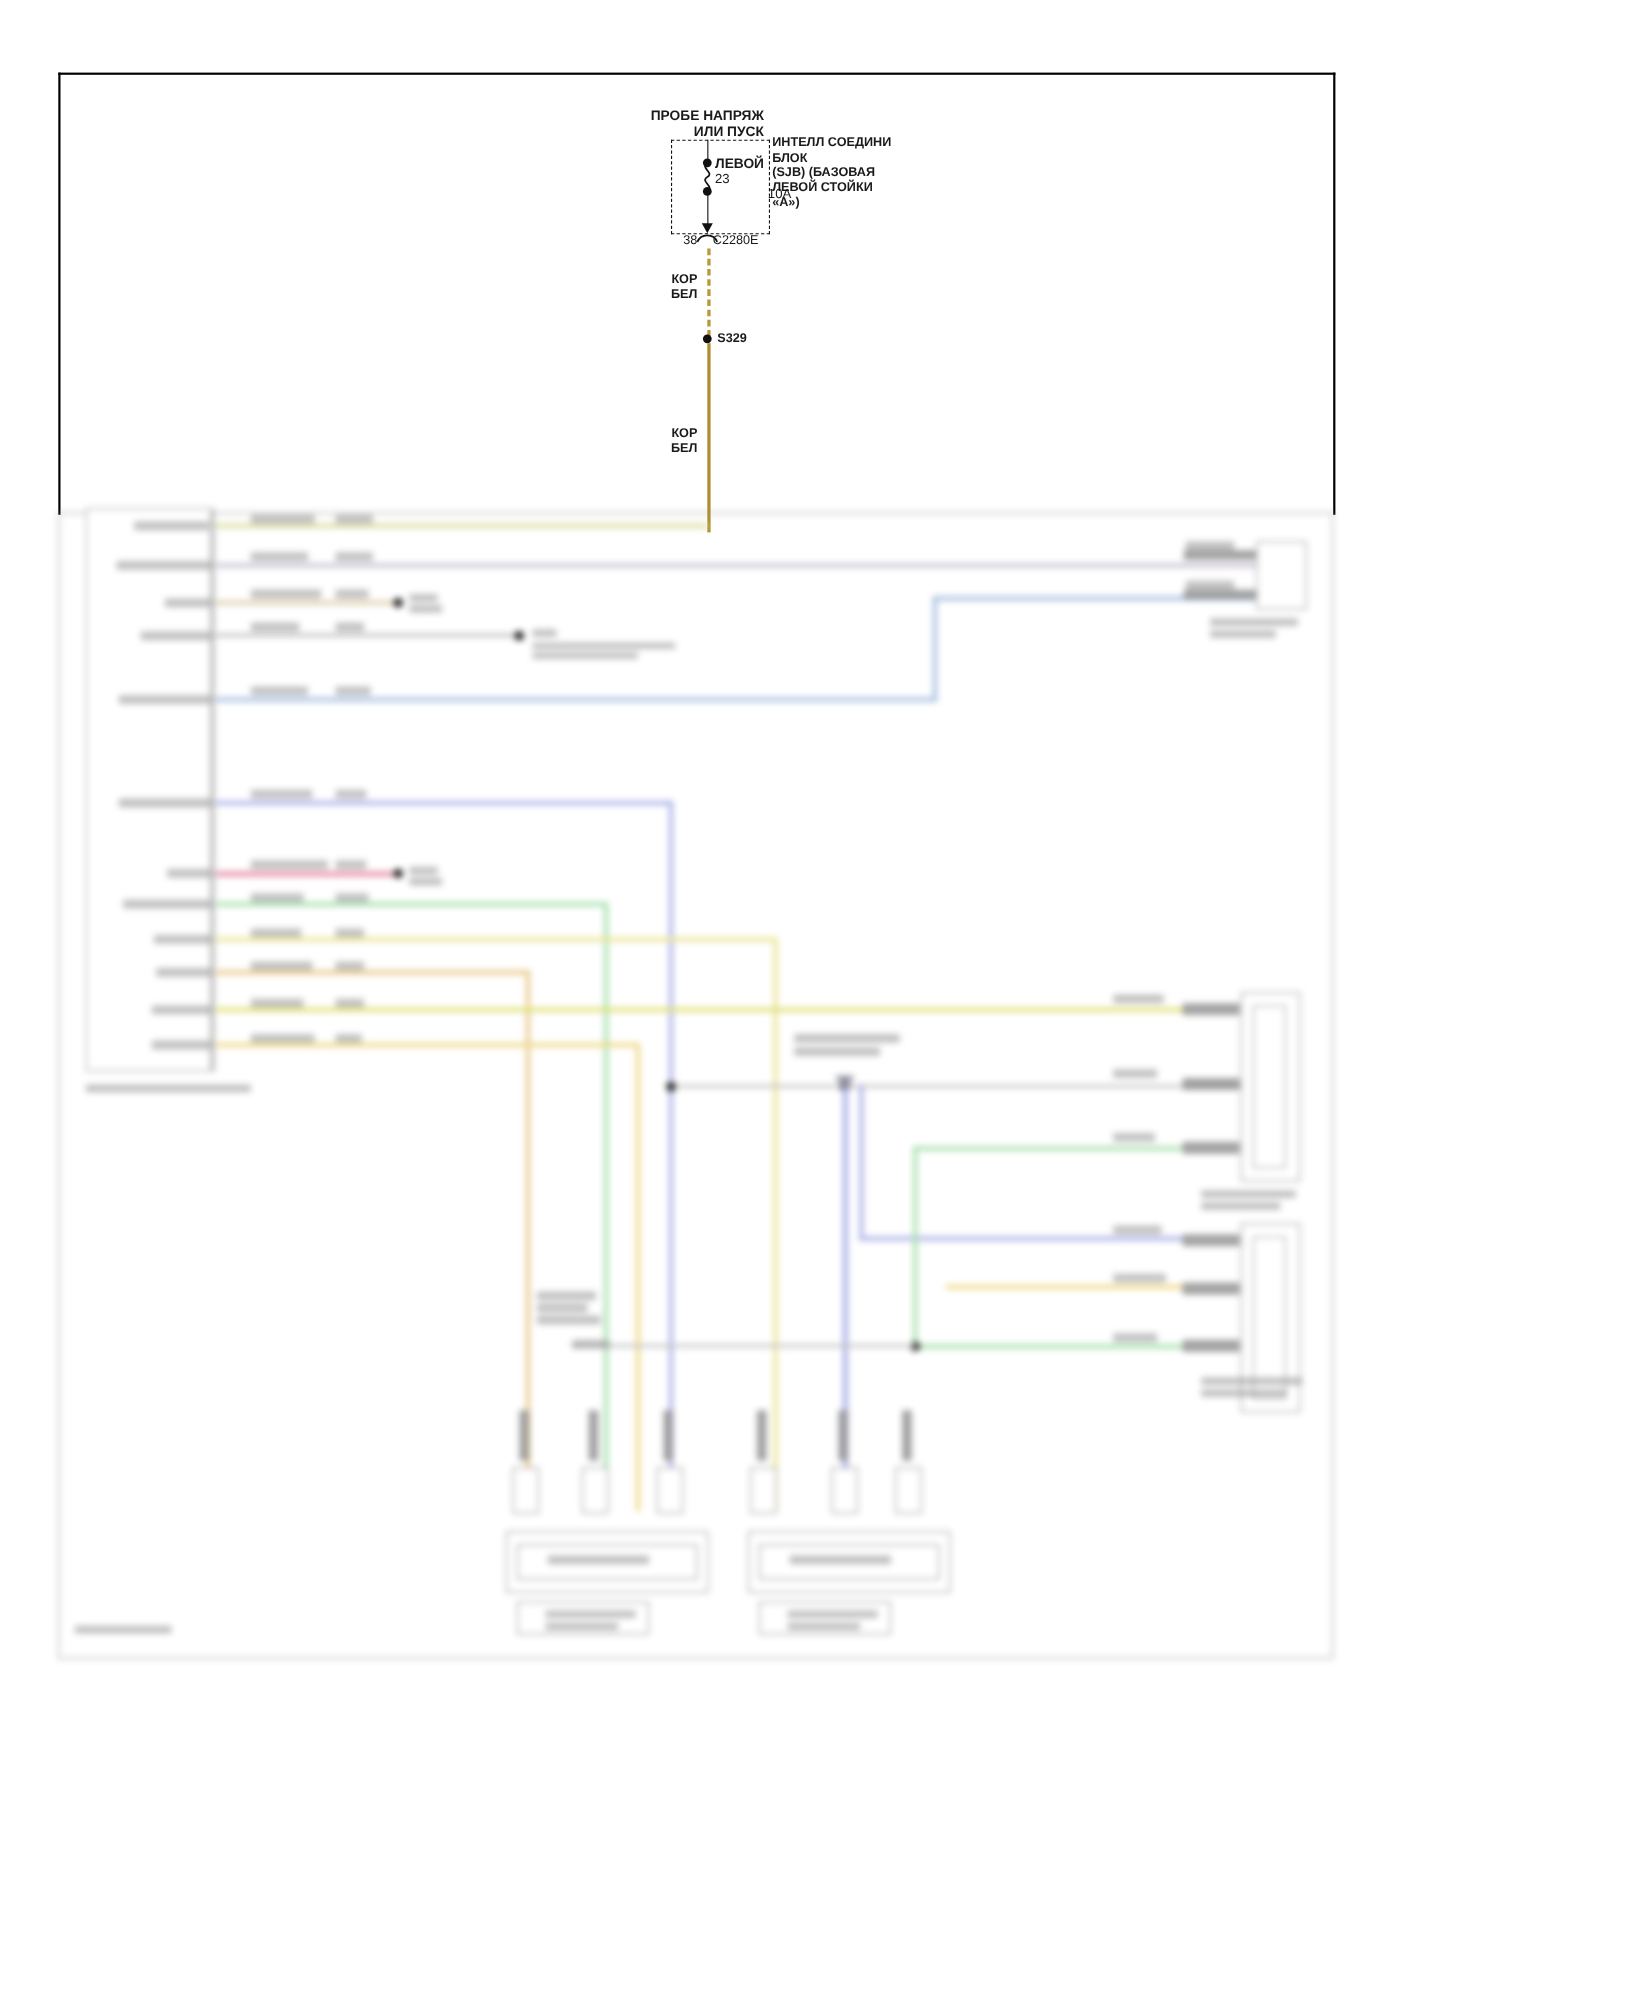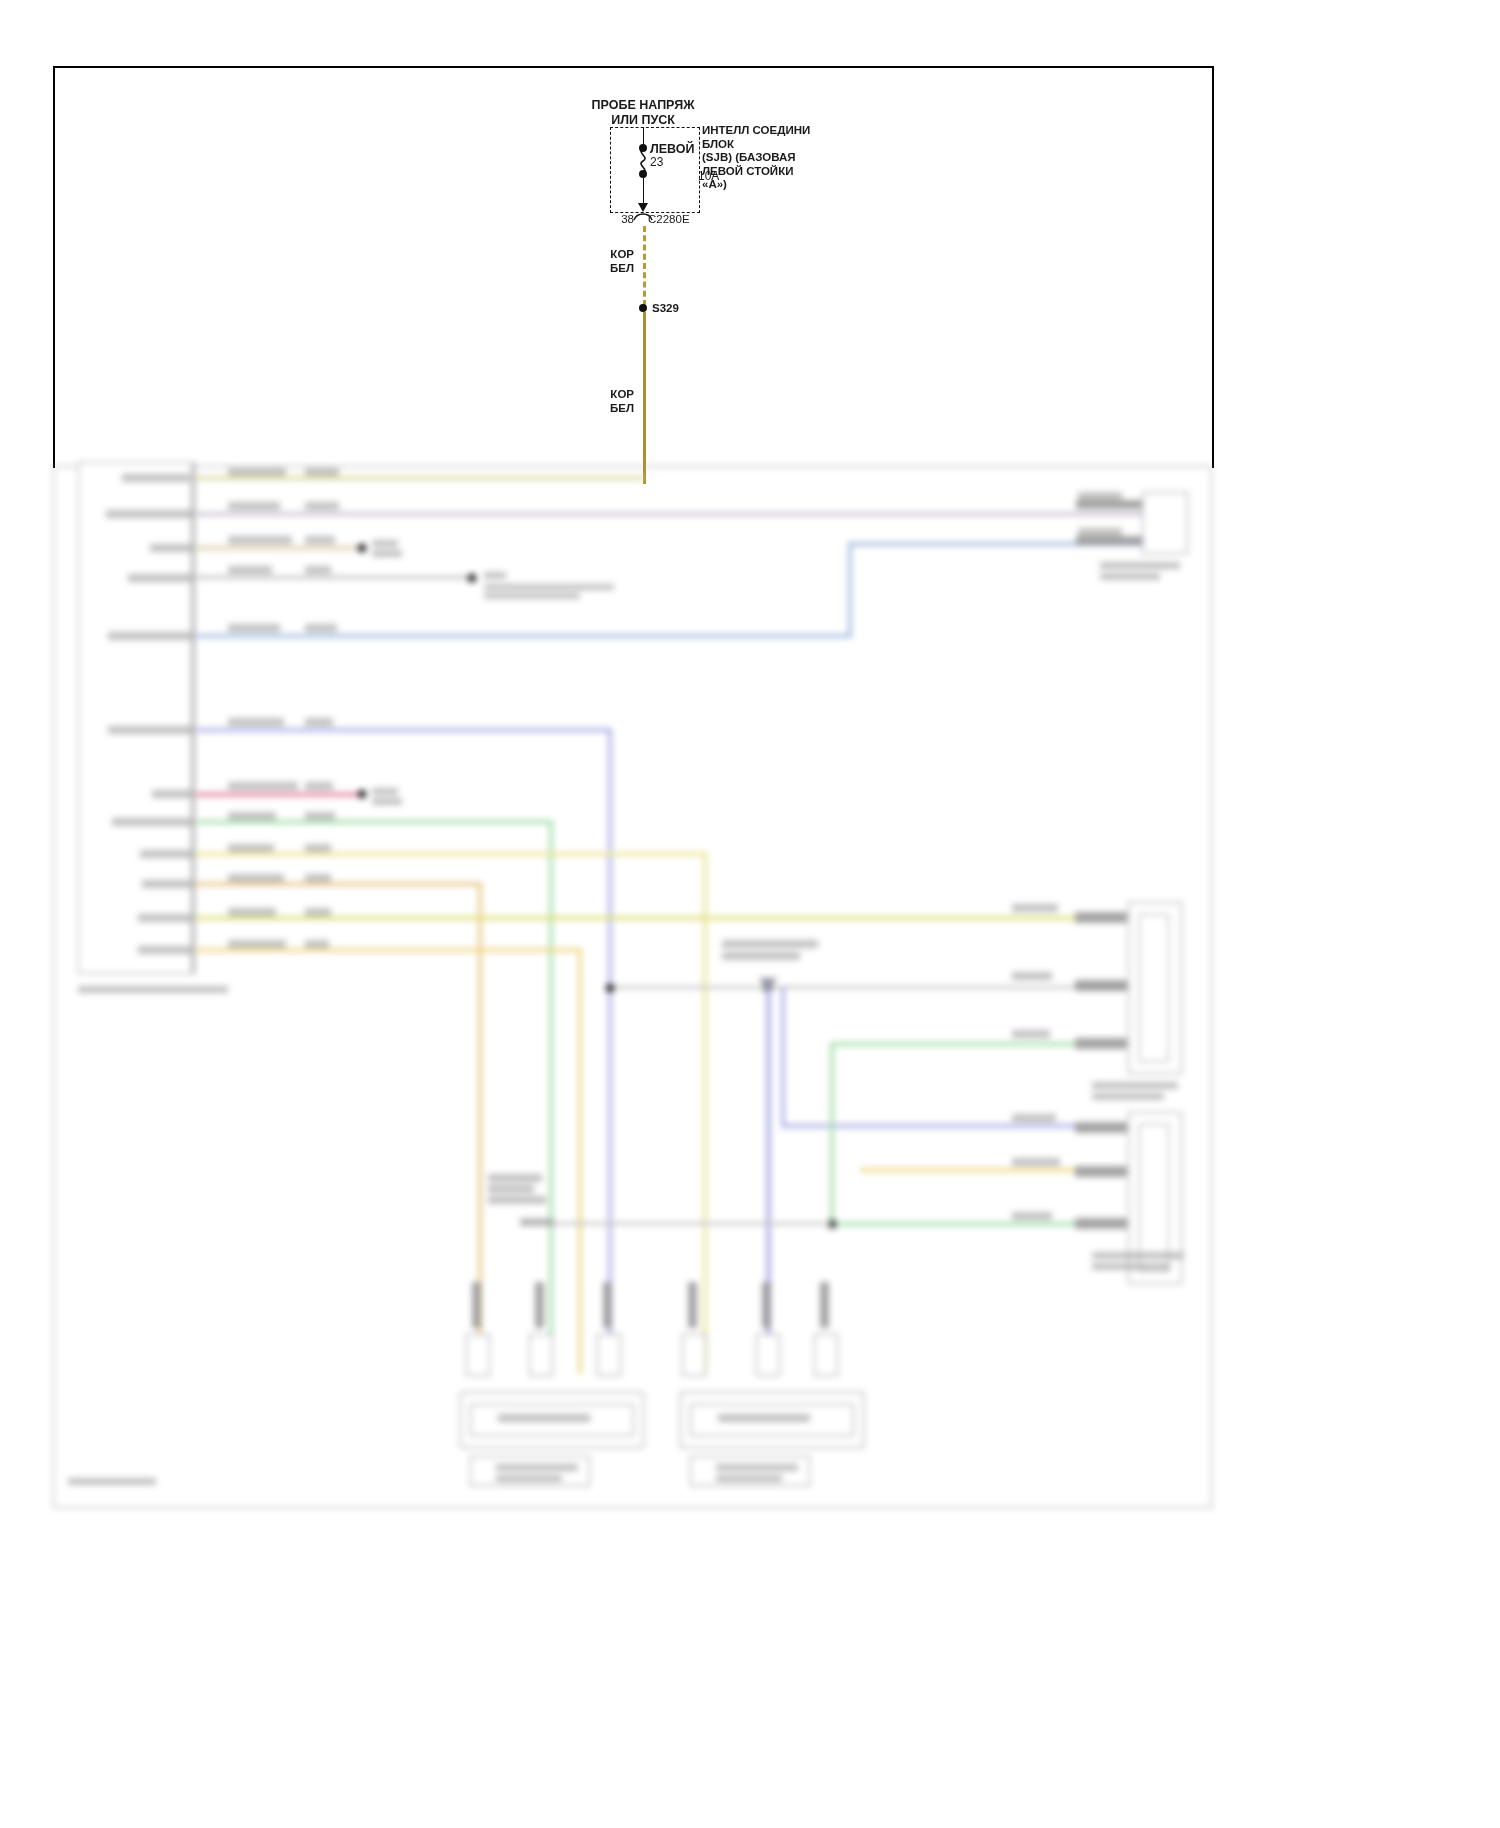--- a/index.html
+++ b/index.html
@@ -6,21 +6,21 @@
   body{width:1500px;height:1828px;position:relative;overflow:hidden;
        font-family:"Liberation Sans","DejaVu Sans",sans-serif;color:#1a1a1a;}
 
   #stage{position:absolute;left:0;top:0;width:1500px;height:1828px;}
 
   
   .frame-sharp{position:absolute;border:2px solid #000;background:transparent;}
 
   
   .lbl{position:absolute;white-space:pre;line-height:1.18;}
-  .ctr{text-align:center;transform:translateX(-50%);}
+  .ctr{text-align:right;transform:translateX(-50%);}
   .rgt{text-align:right;transform:translateX(-100%);}
 
   .vline{position:absolute;width:0;border-left:1.4px solid #111;}
 
   .dashbox{position:absolute;border:1.8px dashed #111;}
 
   .dot{position:absolute;width:8px;height:8px;border-radius:50%;
        background:#111;transform:translate(-50%,-50%);}
 
   

